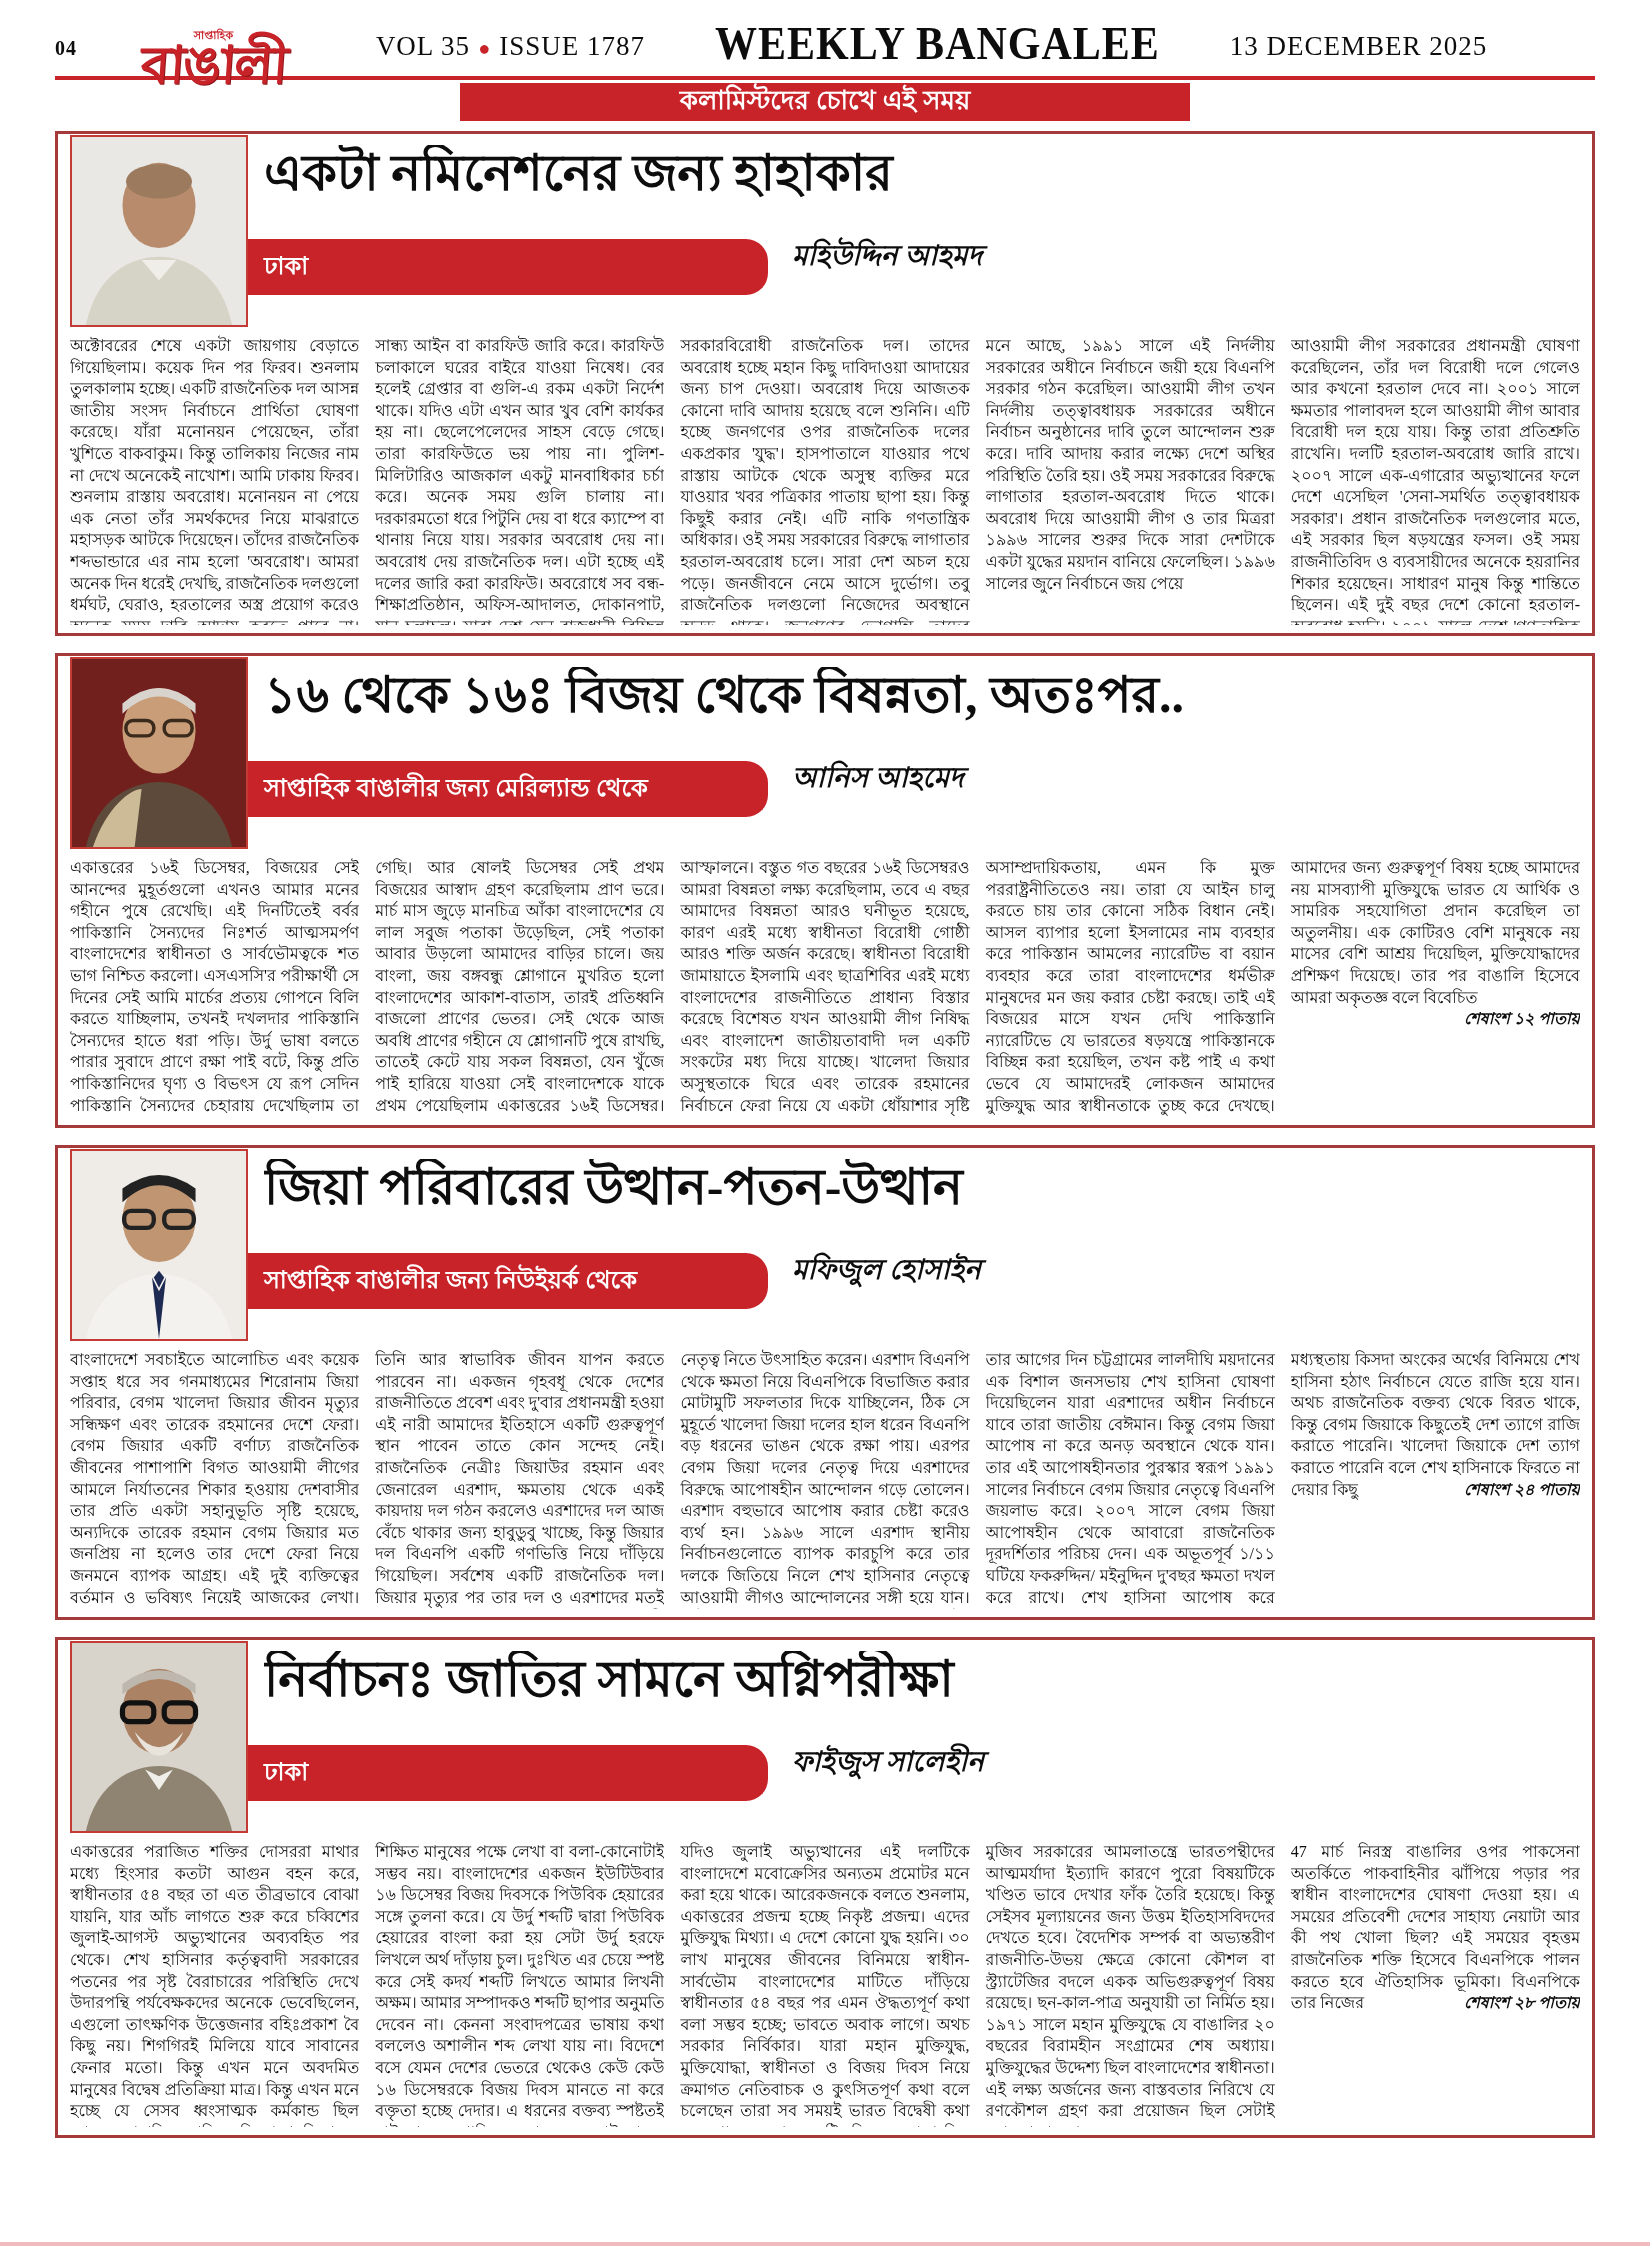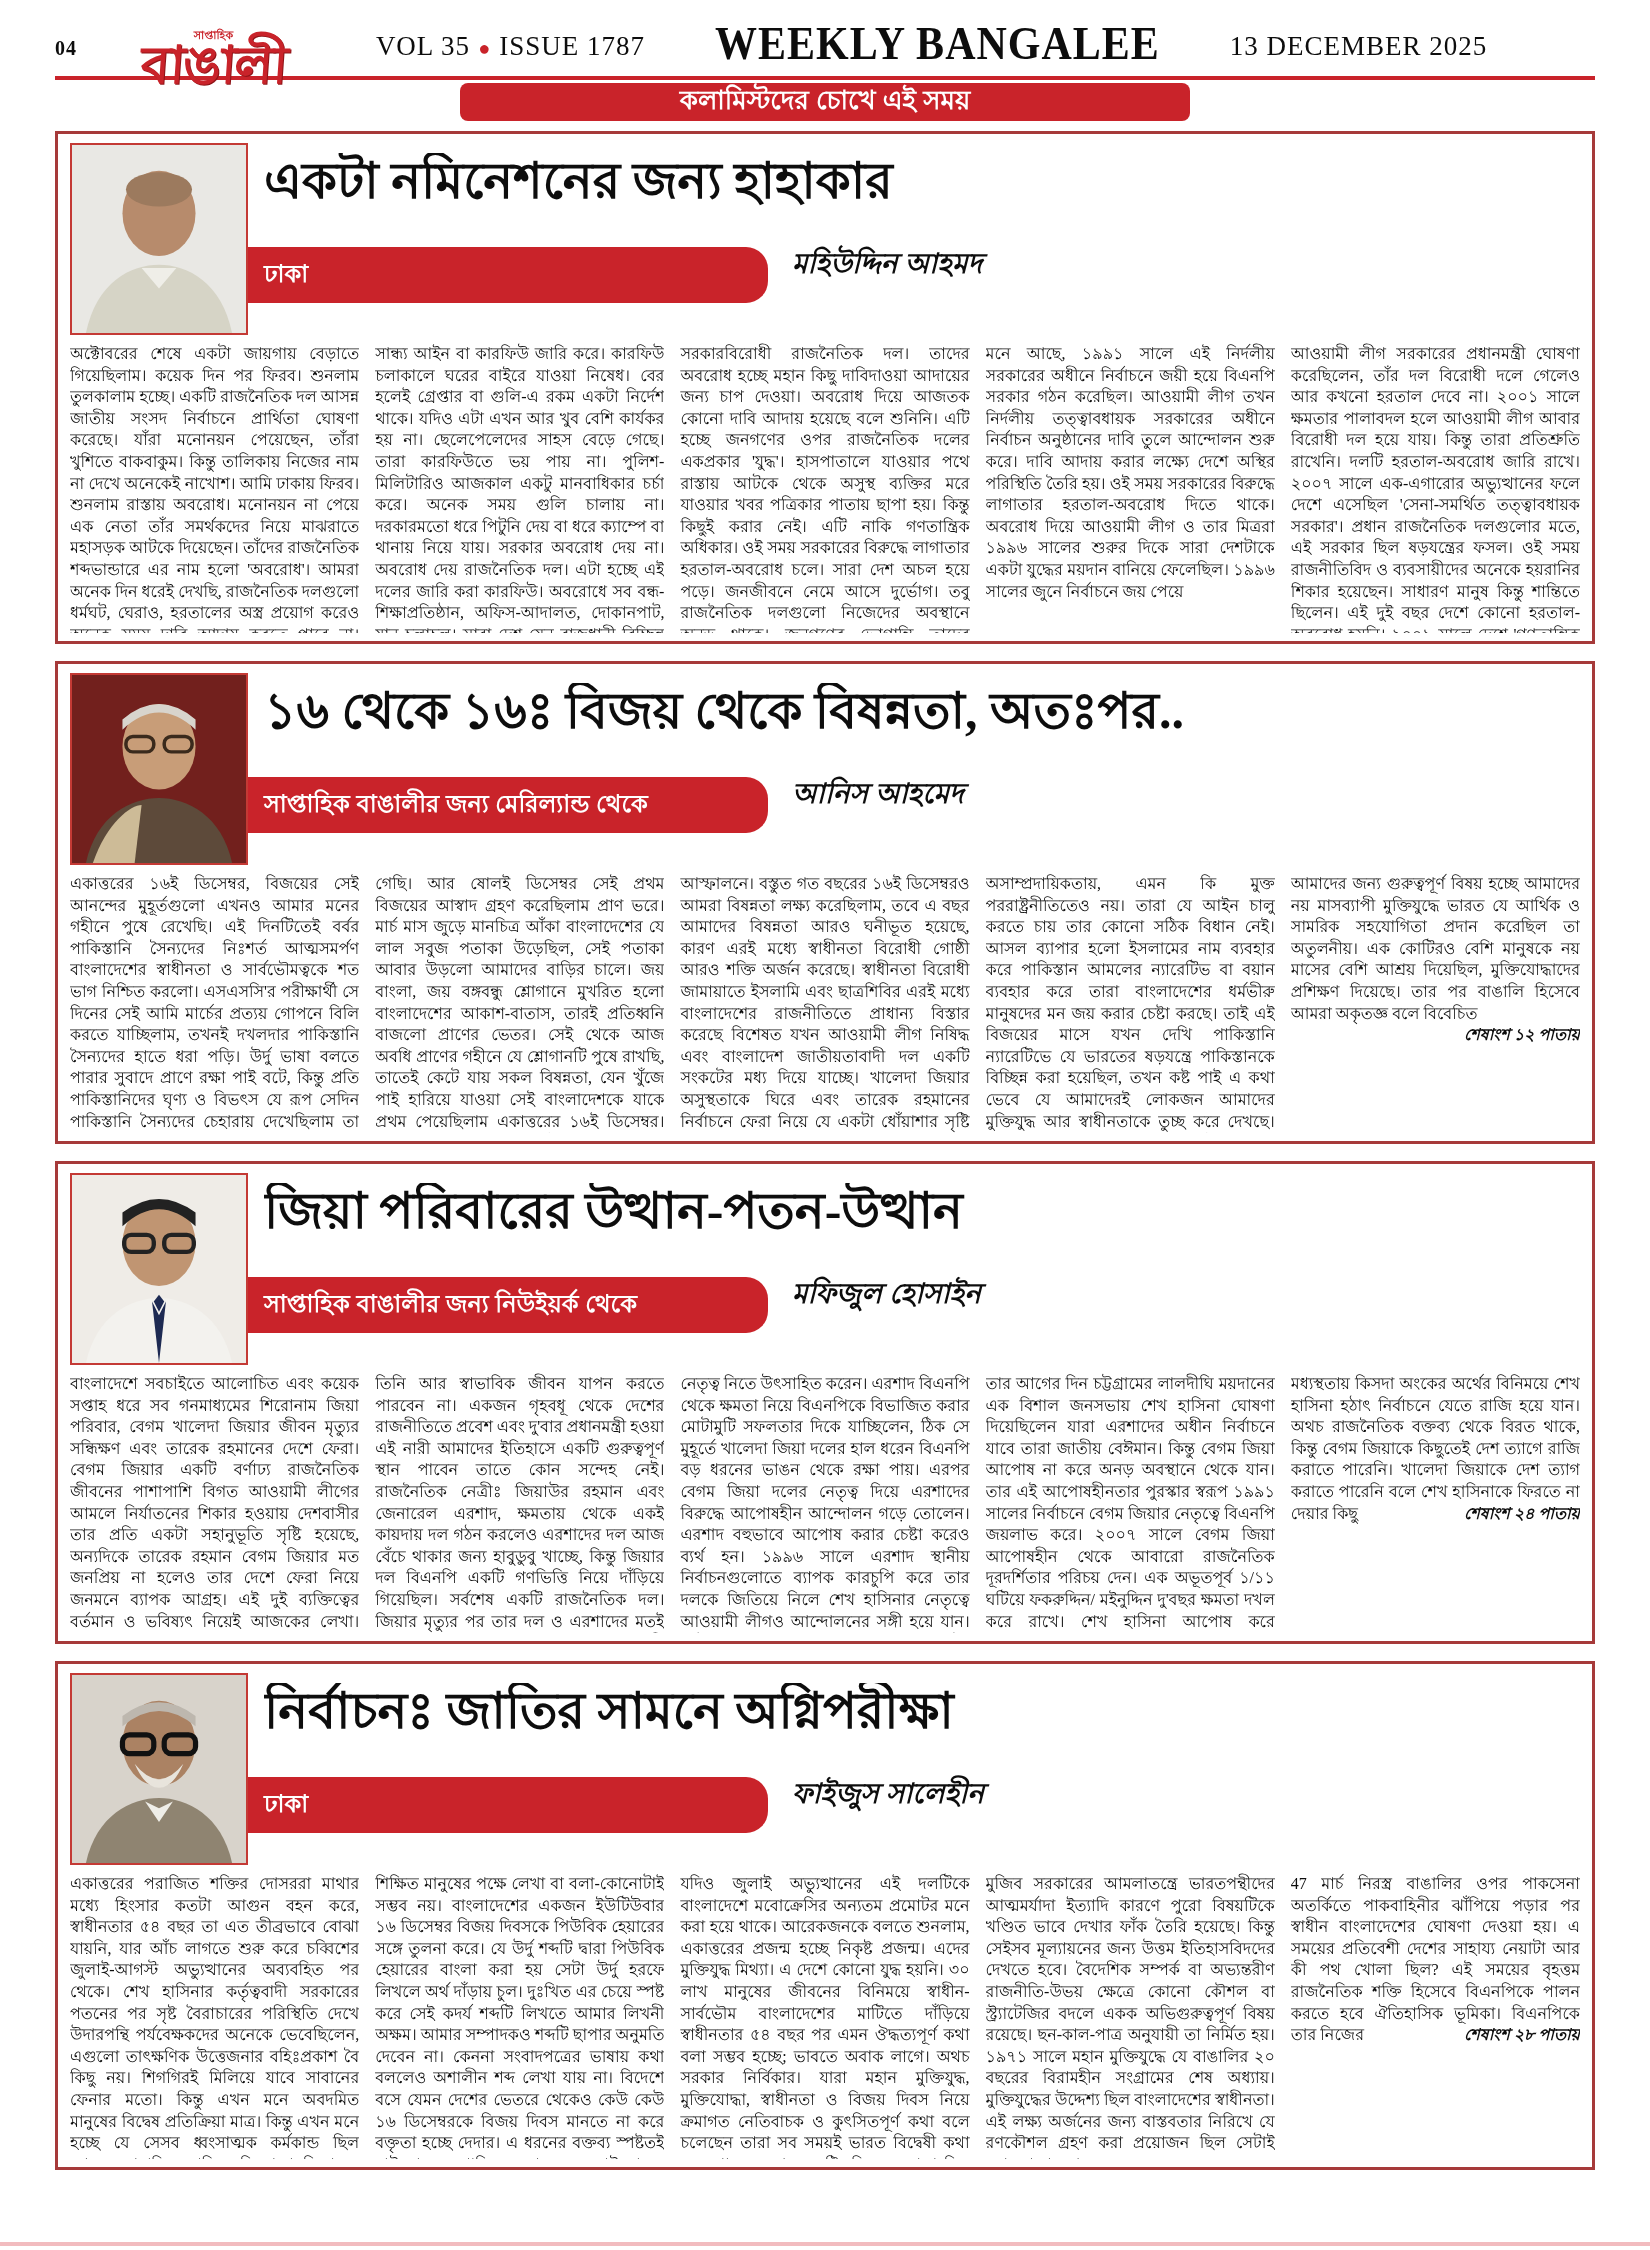--- a/index.html
+++ b/index.html
@@ -34,31 +34,31 @@
     font-size: 42px; font-weight: 800; letter-spacing: 1px; line-height: 1;
     padding-bottom: 6px; margin-right: 70px; white-space: nowrap;
     transform: scaleY(1.12); transform-origin: bottom;
   }
   .date-line { font-size: 27px; letter-spacing: 1px; padding-bottom: 12px; white-space: nowrap; }
 
   
   .section-banner {
     margin: 3px auto 10px auto;
     width: 730px; height: 38px;
-    background: #c9232a; border-radius: 8px;
+    background: #c9232a; border-radius: 0;
     color: #ffffff; font-size: 26px; font-weight: 700;
     display: flex; align-items: center; justify-content: center;
     font-family: "Liberation Sans", sans-serif;
   }
 
   
   .article {
     border: 3px solid #a63a3a;
     background: #fff;
-    padding: 9px 12px 8px 12px;
+    padding: 1px 12px 8px 12px;
     margin-bottom: 17px;
   }
   .art-header { display: flex; gap: 16px; }
   .photo {
     width: 178px; height: 192px; flex: 0 0 178px;
     border: 2.5px solid #c43a35;
     overflow: hidden; position: relative;
   }
   .photo svg { width: 100%; height: 100%; display: block; }
   .art-right { flex: 1; min-width: 0; }

